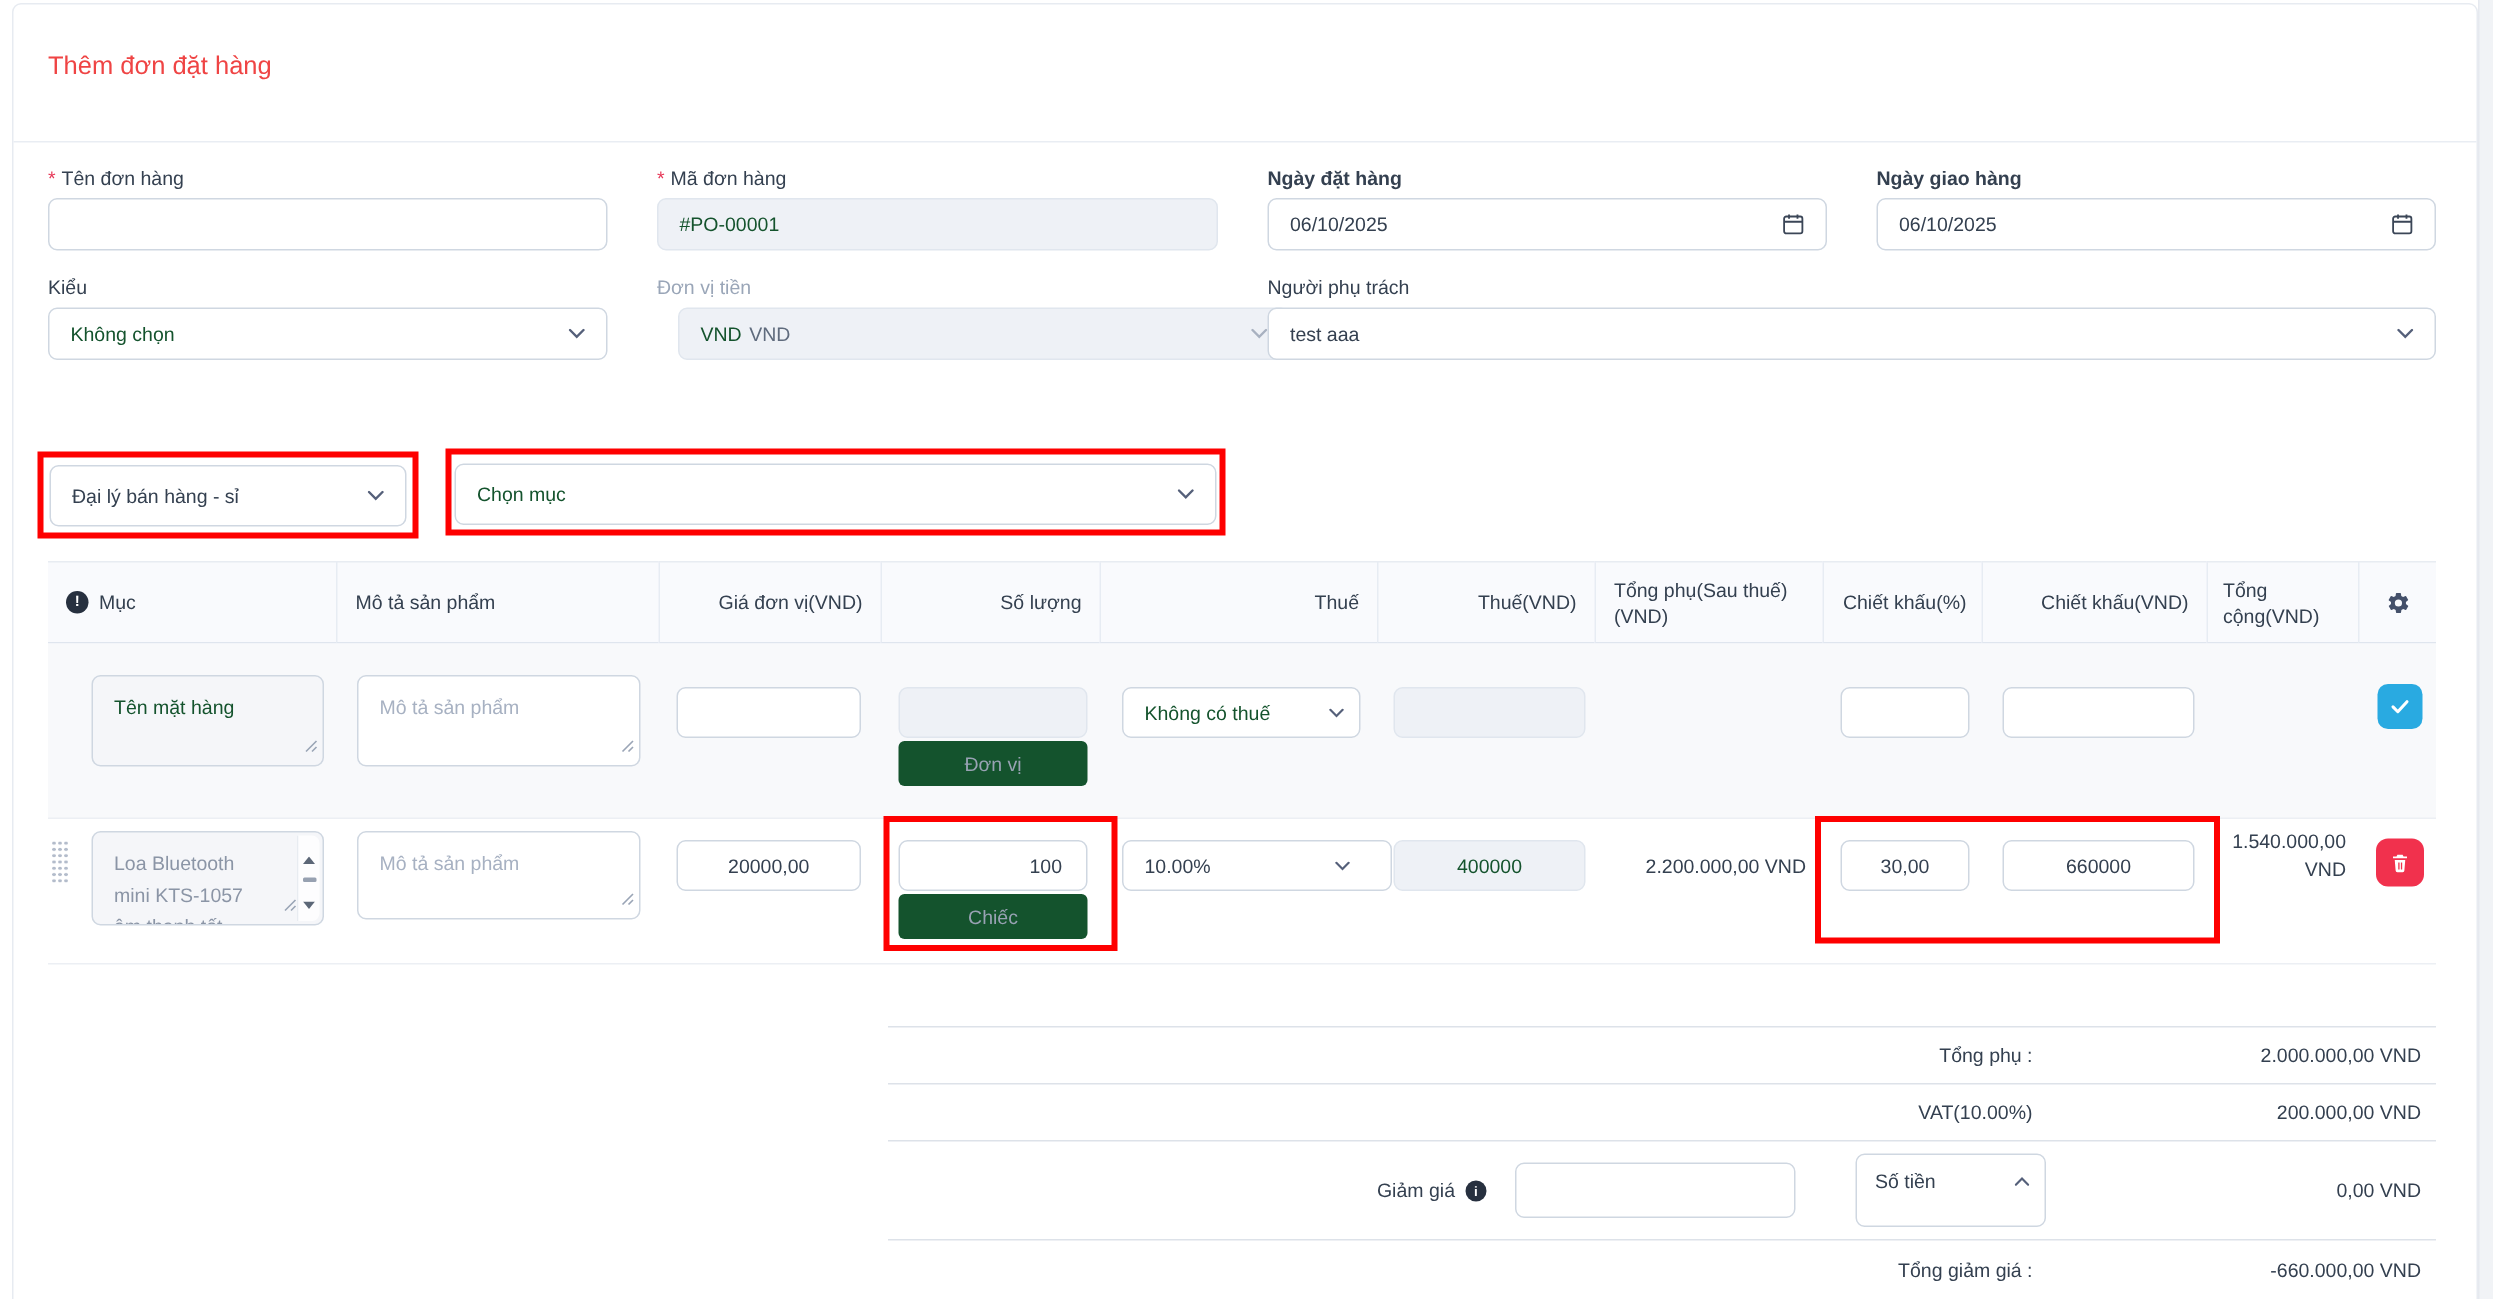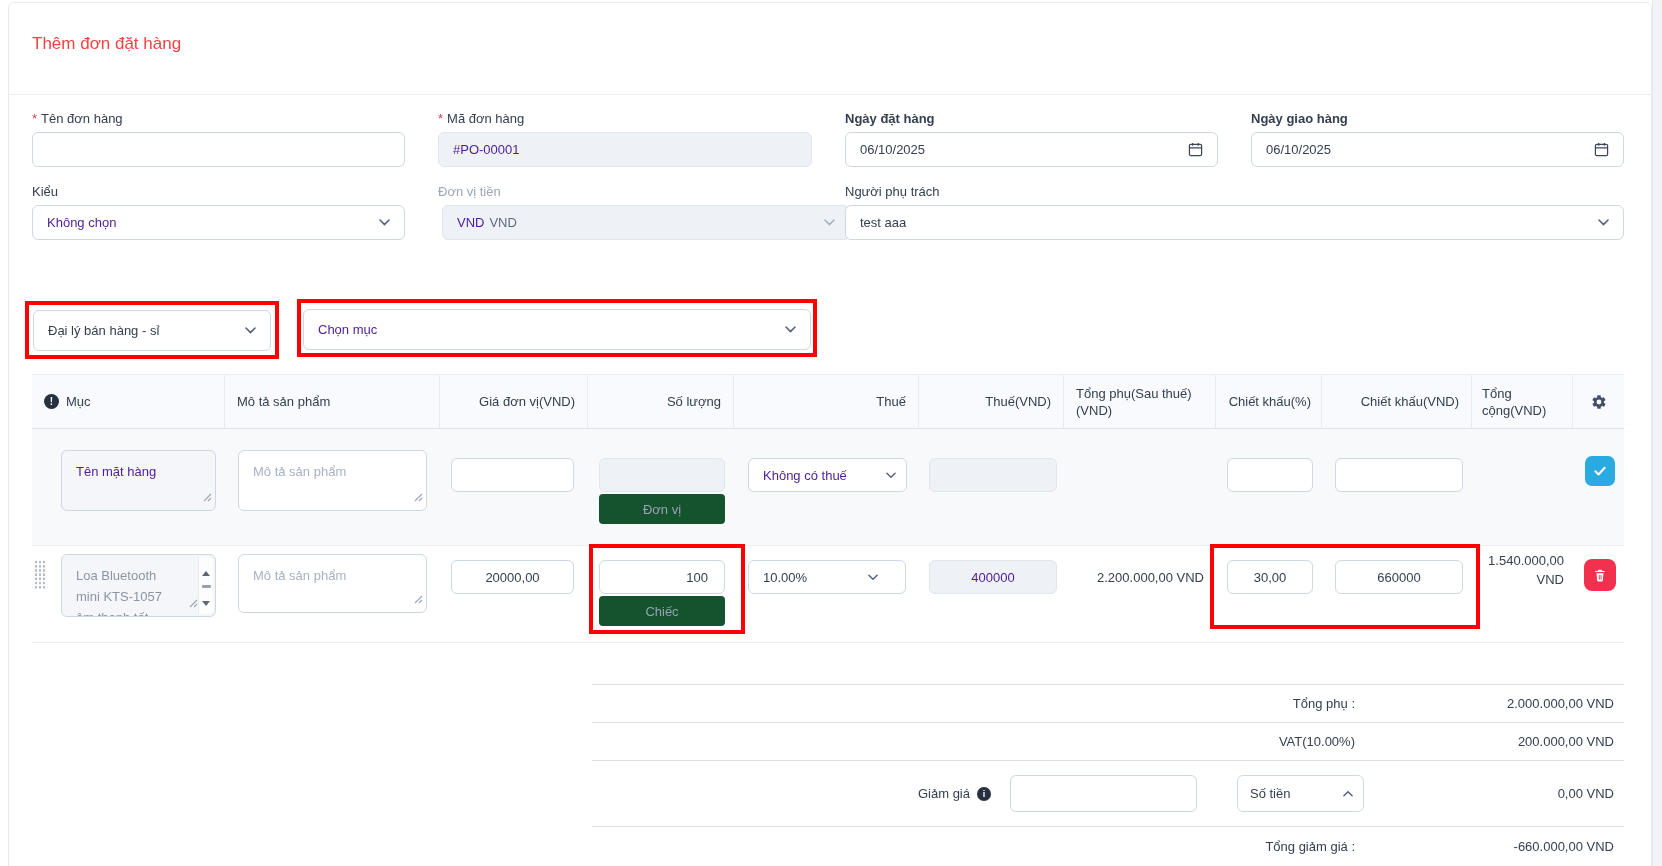--- a/index.html
+++ b/index.html
@@ -10,21 +10,21 @@
   .page-title{left:32px;top:34px;font-size:17px;font-weight:500;color:#ef4444;}
   .hdiv{left:9px;top:94px;width:1642px;height:1px;background:#e9edf3;}
   .vtrack{left:1652px;top:0;width:10px;height:866px;background:#f1f3f6;border-left:1px solid #e6e9ef;}
   .lbl{height:16px;white-space:nowrap;color:#344050;}
   .lbl.bold{font-weight:700;}
   .lbl.muted{color:#9aa6b8;}
   .req{color:#e63757;margin-right:4px;}
   .input,.selectbox{height:35px;background:#fff;border:1px solid #cfd7e1;border-radius:6px;
         display:flex;align-items:center;padding:0 14px;}
   .disabled{background:#eef1f6 !important;border-color:#e0e6ee !important;}
-  .muted-val{color:#4c1d95;}
+  .muted-val{color:#14532d;}
   .dark-val{color:#344050;}
   .chev{margin-left:auto;display:flex;}
   .cal{margin-left:auto;display:flex;}
   .center{justify-content:center;padding:0;}
   .rightal{justify-content:flex-end;padding-right:16px;}
   .th{top:374px;height:55px;background:#f9fafd;border-top:1px solid #e8ecf2;border-bottom:1px solid #dfe5ee;
       display:flex;align-items:center;padding:0 12px;font-weight:500;color:#344050;}
   .th.sep{border-left:1px solid #e7ecf3;}
   .th.num{justify-content:flex-end;}
   .th .wrap{width:100%;text-align:left;line-height:17px;}
@@ -95,21 +95,21 @@
   <div class="abs lbl" style="left:845px;top:184px">Người phụ trách</div>
 
   <div class="abs selectbox" style="left:32px;top:205px;width:373px">
     <span class="muted-val">Không chọn</span>
     <span class="chev">
         <svg width="11" height="7" viewBox="0 0 11 7">
           <path d="M1 1l4.5 4.5L10 1" stroke="#55607a" stroke-width="1.6" fill="none" stroke-linecap="round"></path>
         </svg>
       </span>
   </div>
-  <div class="abs selectbox disabled" style="left:442px;top:205px;width:408px">
+  <div class="abs selectbox disabled" style="left:452px;top:205px;width:408px">
     <span class="muted-val">VND</span>
     <span style="margin-left:5px;color:#5f6b7d">VND</span>
     <span class="chev">
         <svg width="11" height="7" viewBox="0 0 11 7">
           <path d="M1 1l4.5 4.5L10 1" stroke="#a8b1c0" stroke-width="1.6" fill="none" stroke-linecap="round"></path>
         </svg>
       </span>
   </div>
   <div class="abs selectbox" style="left:845px;top:205px;width:779px">
     <span class="dark-val">test aaa</span>
@@ -227,21 +227,21 @@
         </svg></span>
   </div>
   <div class="abs input center" style="left:451px;top:560px;width:123px;height:34px">
       <span class="dark-val">20000,00</span>
     </div>
   <div class="abs redbox" style="left:589px;top:544px;width:156px;height:90px"></div>
   <div class="abs input rightal" style="left:599px;top:560px;width:126px;height:34px">
       <span class="dark-val">100</span>
     </div>
   <div class="abs unitbar" style="left:599px;top:596px;width:126px;height:30px">Chiếc</div>
-  <div class="abs selectbox" style="left:748px;top:560px;width:158px;height:34px;padding:0 27px 0 14px">
+  <div class="abs selectbox" style="left:748px;top:560px;width:180px;height:34px;padding:0 27px 0 14px">
     <span class="dark-val">10.00%</span>
     <span class="chev">
         <svg width="10" height="7" viewBox="0 0 11 7">
           <path d="M1 1l4.5 4.5L10 1" stroke="#55607a" stroke-width="1.6" fill="none" stroke-linecap="round"></path>
         </svg>
       </span>
   </div>
   <div class="abs input disabled center" style="left:929px;top:560px;width:128px;height:34px">
       <span class="muted-val">400000</span>
     </div>
@@ -274,21 +274,21 @@
     <div style="flex:1"></div>
     <div style="display:flex;align-items:center;gap:7px">
       <span>Giảm giá</span>
       <span class="info-circle">
           <span>i</span>
         </span>
     </div>
     <div class="input" style="margin-left:19px;width:157px;height:35px">
         <span></span>
       </div>
-    <div class="selectbox" style="margin-left:40px;width:103px;height:35px;padding:0 10px 0 12px">
+    <div class="selectbox" style="margin-left:40px;width:103px;height:35px;padding:0 10px 12px 12px">
       <span class="dark-val">Số tiền</span>
       <span class="chev">
           <svg width="10" height="7" viewBox="0 0 11 7">
             <path d="M1 6l4.5-4.5L10 6" stroke="#55607a" stroke-width="1.6" fill="none" stroke-linecap="round"></path>
           </svg>
         </span>
     </div>
     <div class="sumval">0,00 VND</div>
   </div>
   <div class="abs sumrow" style="left:592px;top:826px;width:1032px;height:40px">

